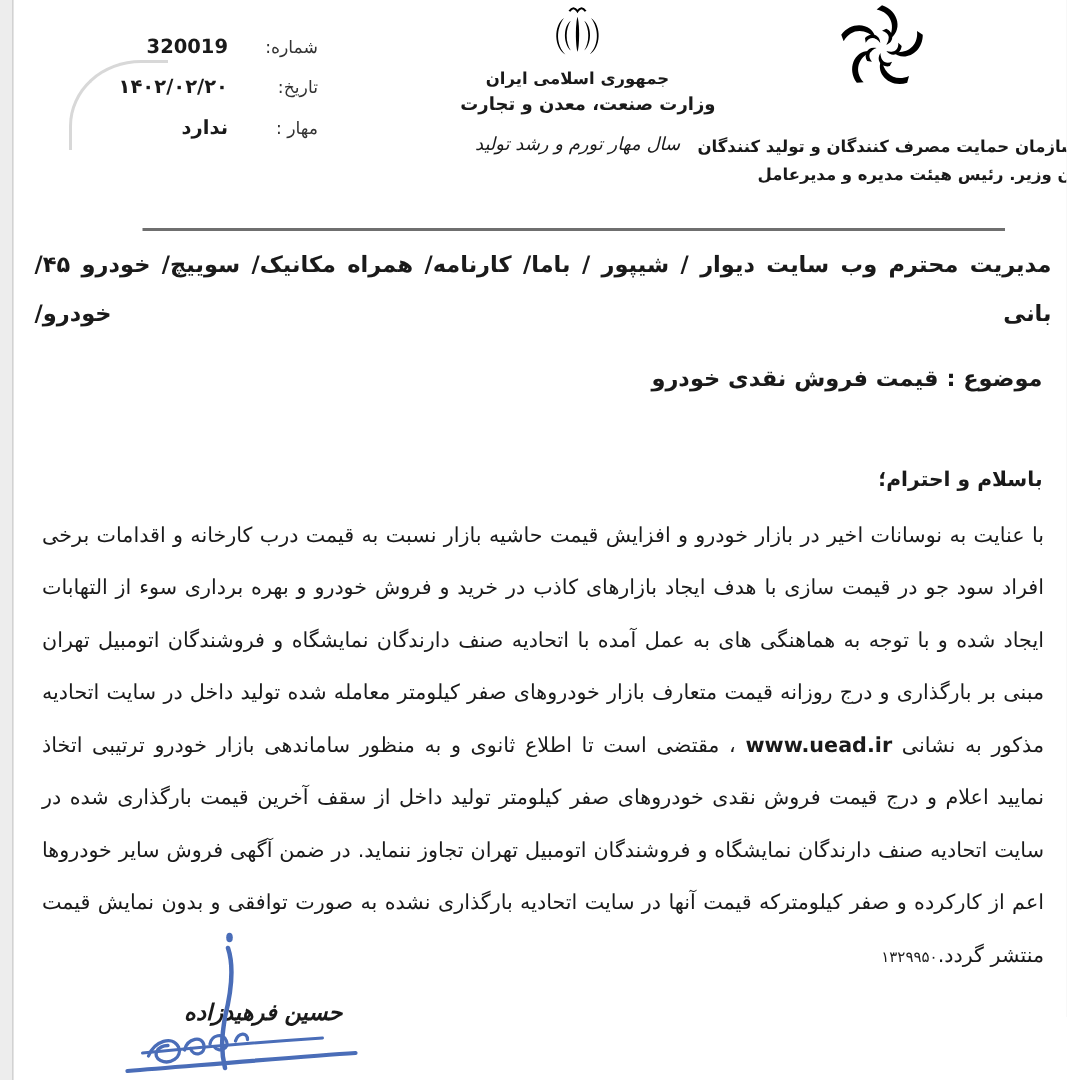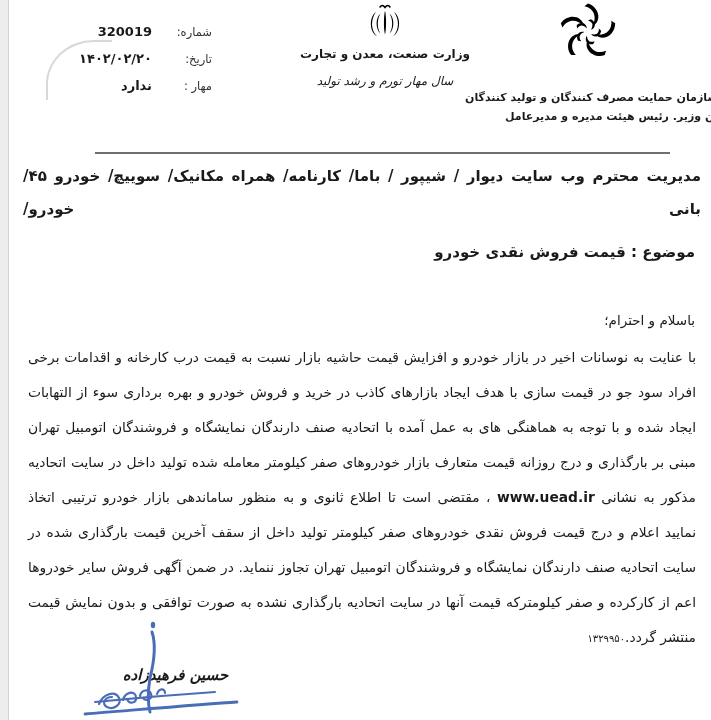--- a/index.html
+++ b/index.html
@@ -20,41 +20,41 @@
   }
   
   .meta { position:absolute; left:52px; top:24px; width:160px; direction:rtl; }
   .meta-row { display:flex; align-items:baseline; margin-bottom:12px; }
   .meta-label { font-size:11.5px; color:#333; width:52px; flex:0 0 52px; }
   .meta-value { font-size:13px; font-weight:bold; margin-right:8px; white-space:nowrap; }
   
   .center-head { position:absolute; left:293px; top:2px; width:184px; text-align:center; }
   .emblem { display:inline-block; }
   .country  { font-size:11px;  font-weight:bold; margin-top:2px; white-space:nowrap; }
-  .ministry { font-size:12px; font-weight:bold; margin-top:3px; white-space:nowrap; }
+  .ministry { font-size:12px; font-weight:bold; margin-top:3px; white-space:nowrap;text-align:right; }
   .slogan   { font-size:12px; margin-top:13px; white-space:nowrap;font-style:italic; }
   
   .right-head { position:absolute; left:465px; top:2px; width:246px; text-align:center; }
   .org-line  { font-size:11px; font-weight:bold; margin-top:25px; white-space:nowrap; }
   .role-line { font-size:11px; font-weight:bold; margin-top:6px;  white-space:nowrap;margin-left:40px; }
   
   .rule { position:absolute; left:95px; top:152px; width:575px; height:2px; background:#6f6f6f; }
   
   .recipient {
     position:absolute; left:23px; top:160px; width:678px;
     direction:rtl; font-weight:bold; font-size:15px; line-height:33px;
   }
   .recipient .line1 { text-align:justify; text-align-last:justify; }
   .recipient .line2 { text-align:right; }
   .subject {
     position:absolute; right:16px; top:243px; direction:rtl;
     font-weight:bold; font-size:15px;
   }
   .salutation {
-    position:absolute; right:16px; top:312px; direction:rtl; font-size:13.5px;
+    position:absolute; right:16px; top:312px; direction:rtl; font-size:13.5px;font-weight:bold;
   }
   .body-par {
     position:absolute; left:28px; top:340px; width:668px;
     direction:rtl; text-align:justify; font-size:13.8px; line-height:35px;
   }
   .body-par .url { font-weight:bold; direction:ltr; unicode-bidi:embed; }
   .body-par .refnum { font-size:10px;margin-left:12px; }
   
   .sig-name {
     position:absolute; left:103px; top:666px; width:145px; text-align:center;
@@ -87,20 +87,21 @@
 
   <div class="center-head">
     <svg class="emblem" width="36" height="38" viewBox="0 0 40 42">
       <path d="M14,6 q3,-4.5 6,0 q3,-4.5 6,0" fill="none" stroke="#000" stroke-width="1.6"></path>
       <path d="M20,10 C21.6,15 21.6,31 20,36 C18.4,31 18.4,15 20,10 Z" fill="#000"></path>
       <path d="M15,13 C11,19 11,29 15,35 C9.5,30.5 9,17.5 15,13 Z" fill="#000"></path>
       <path d="M25,13 C29,19 29,29 25,35 C30.5,30.5 31,17.5 25,13 Z" fill="#000"></path>
       <path d="M10,11 C4,19 4,31 11,38 C2.5,33 2,16.5 10,11 Z" fill="#000"></path>
       <path d="M30,11 C36,19 36,31 29,38 C37.5,33 38,16.5 30,11 Z" fill="#000"></path>
     </svg>
+    <div class="country">جمهوری اسلامی ایران</div>
     <div class="ministry">وزارت صنعت، معدن و تجارت</div>
     <div class="slogan">سال مهار تورم و رشد تولید</div>
   </div>
 
   <div class="right-head">
     <svg width="60" height="60" viewBox="-42 -42 84 84">
       <g fill="#000">
         <g id="p0">
           <path d="M0,-40 C16,-35 20,-15 6,-8 C13,-20 9,-33 -5,-36 Z"></path>
           <path d="M4,-18 C11,-15 12,-6 4,-3 C8,-9 7,-14 0,-16 Z"></path>

